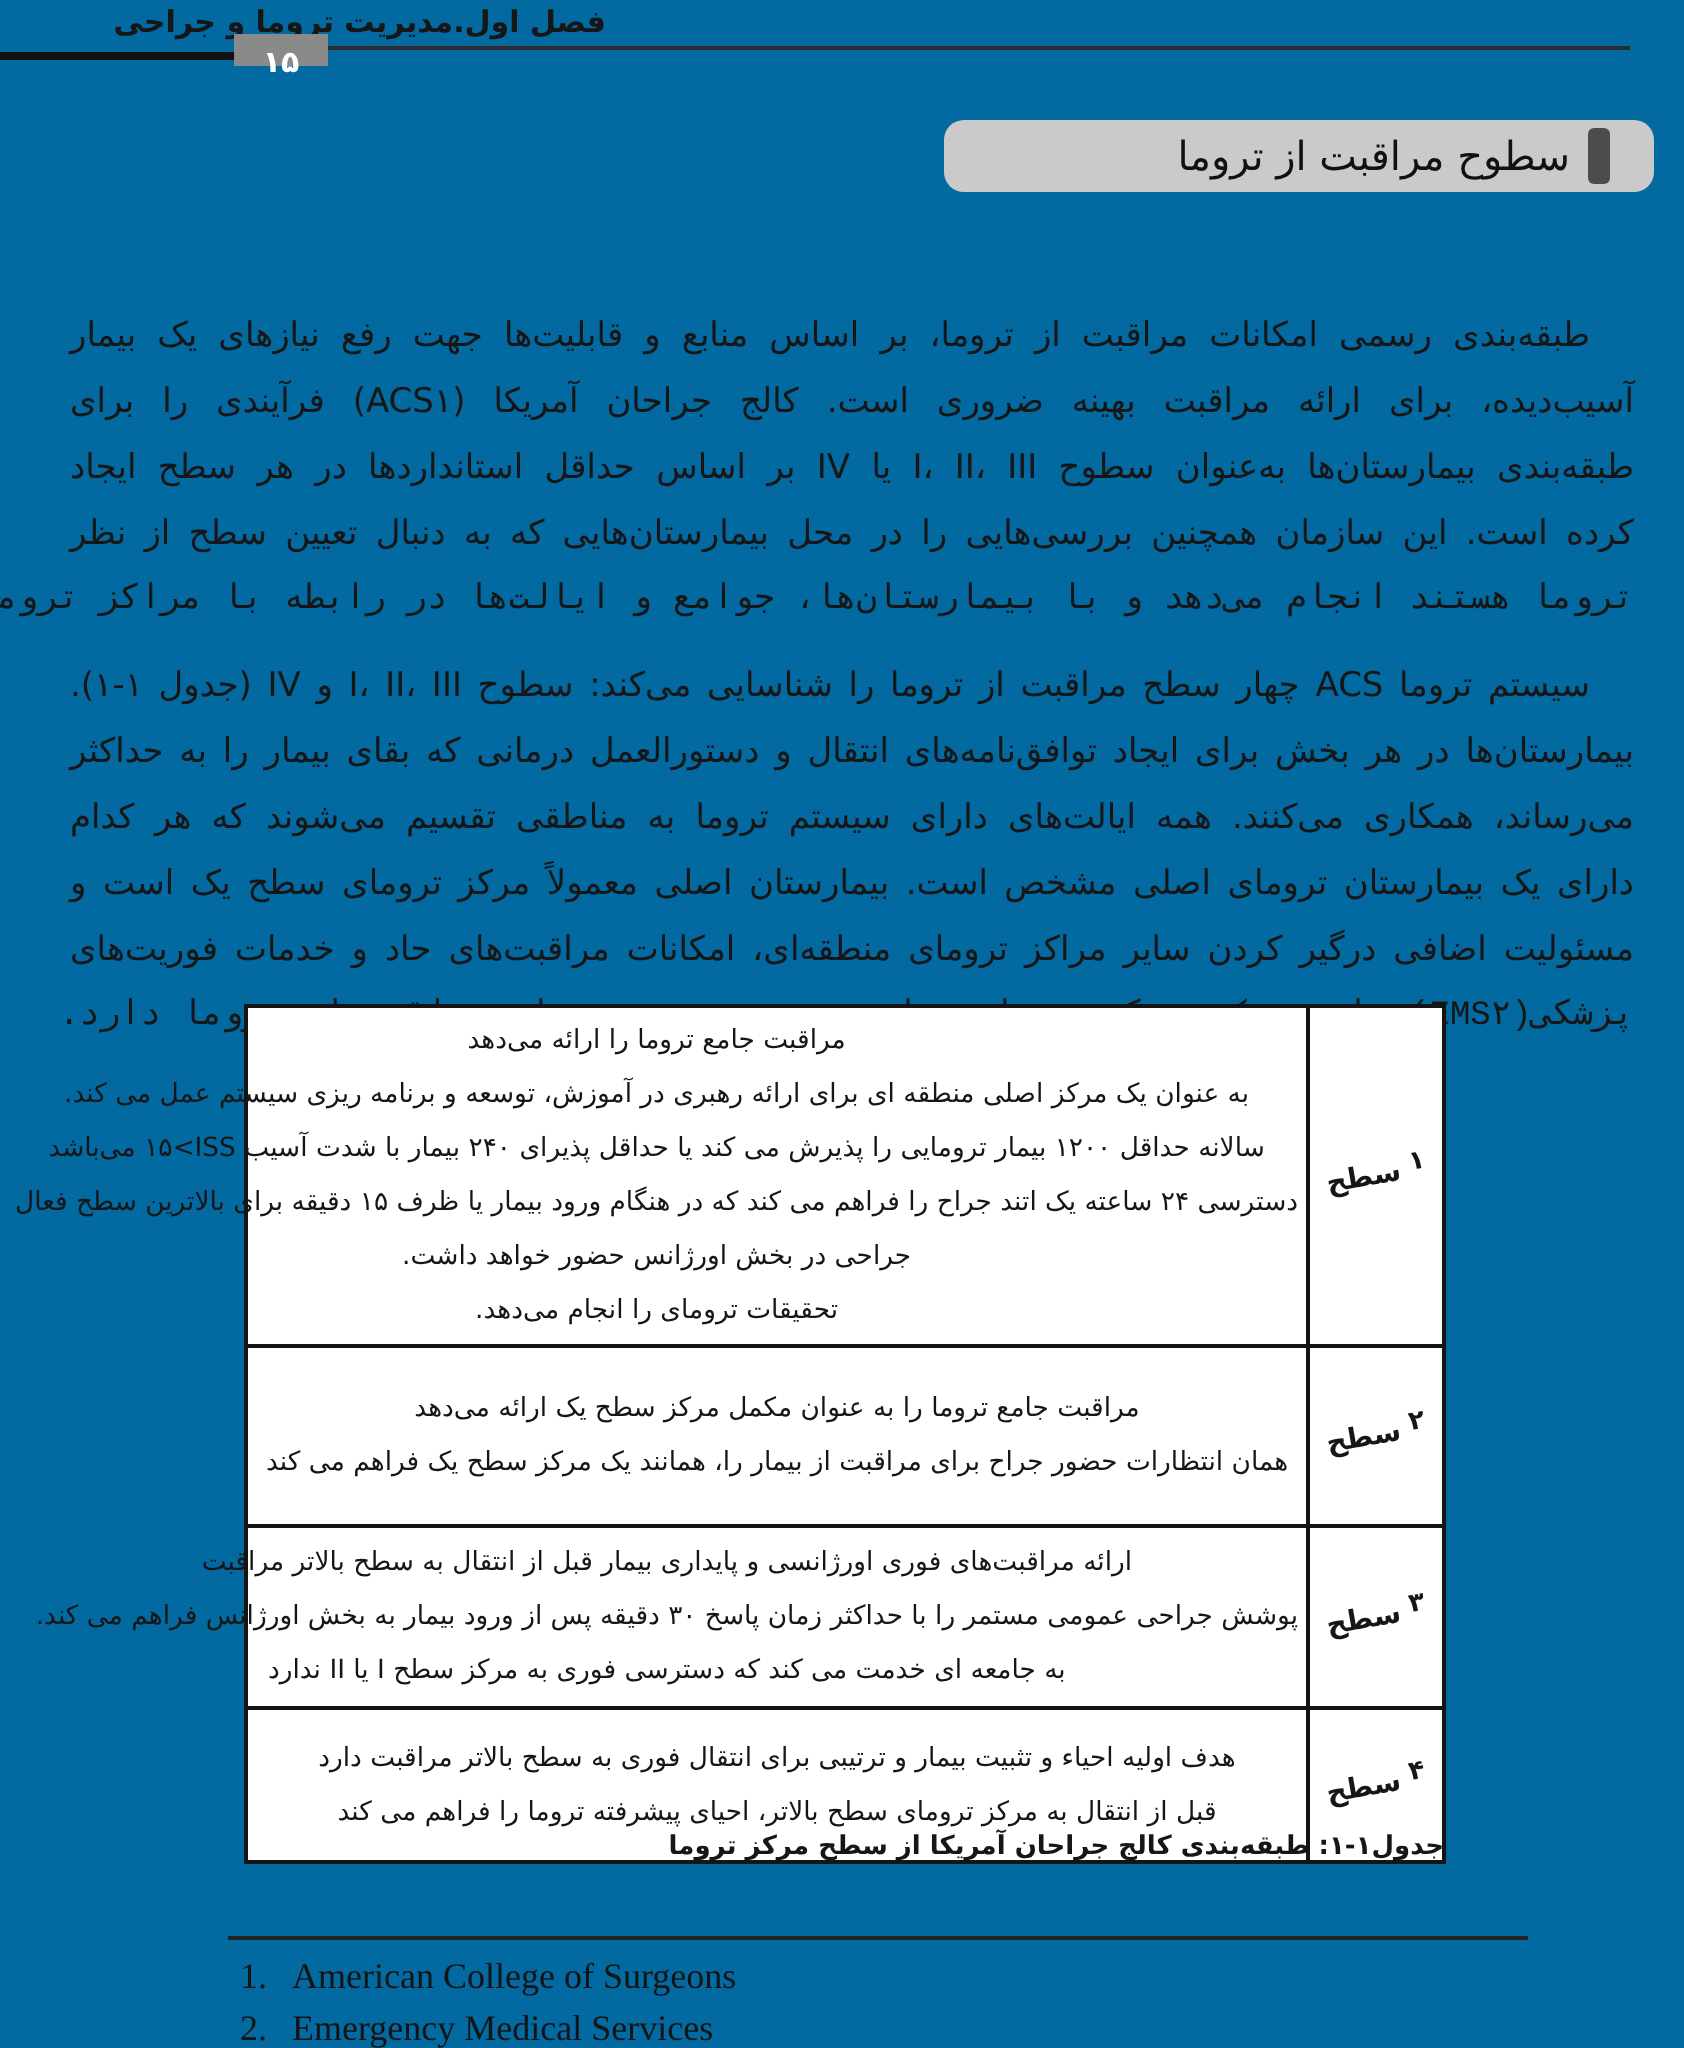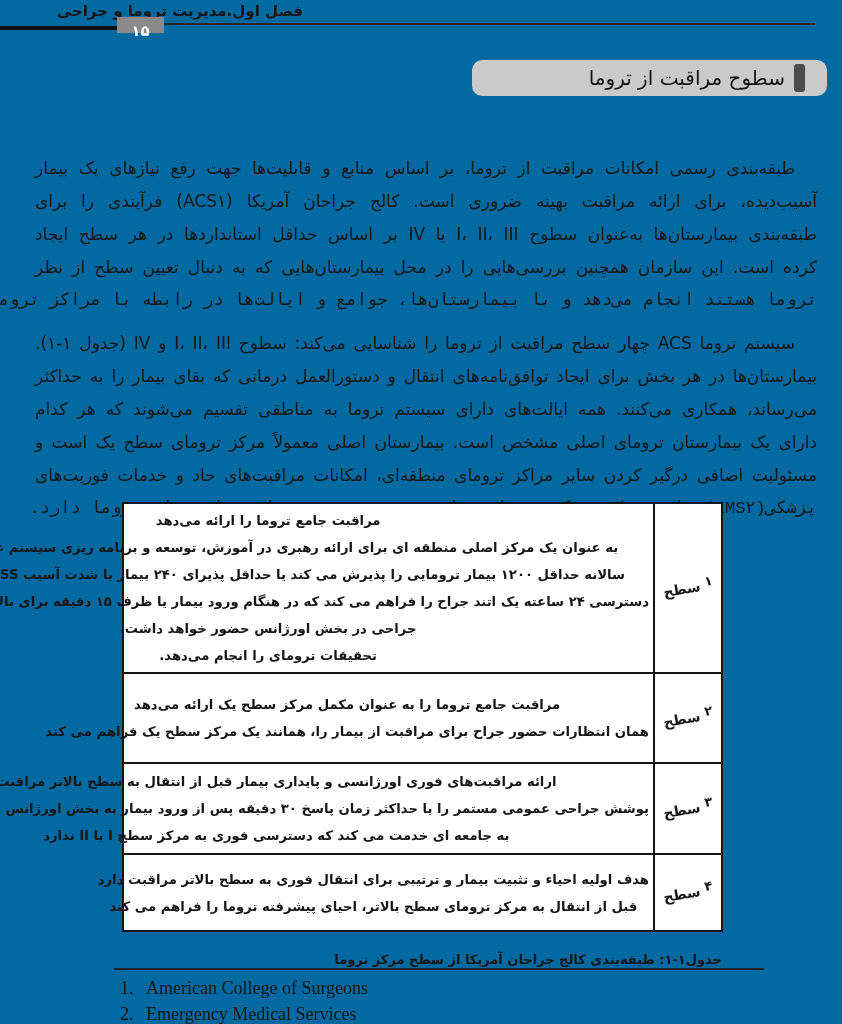--- a/index.html
+++ b/index.html
@@ -36,23 +36,23 @@
   .trow{display:flex;}
   .trow + .trow{border-top:2px solid #151515;}
   .row-1 .cell{height:168px;} .row-2 .cell{height:88px;}
   .row-3 .cell{height:89px;}  .row-4 .cell{height:75px;}
   .label-cell{width:66px;flex:0 0 66px;border-left:2px solid #151515;display:flex;
               align-items:center;justify-content:center;}
   .lvl-label{transform:rotate(-10deg);font-size:14px;font-weight:700;white-space:nowrap;}
   .lvl-num{position:relative;top:-4px;font-size:13px;}
   .content-cell{flex:1 1 auto;display:flex;flex-direction:column;justify-content:center;
                 align-items:center;padding:2px 4px;box-sizing:border-box;}
-  .tline{font-size:13.2px;font-weight:700;line-height:27px;text-align:center;white-space:nowrap;}
+  .tline{font-size:13.2px;font-weight:400;line-height:27px;text-align:center;white-space:nowrap;}
 
-  .tbl-caption{position:absolute;right:120px;top:916px;font-size:13px;font-weight:600;white-space:nowrap;margin-top:36px;}
+  .tbl-caption{position:absolute;right:120px;top:916px;font-size:13px;font-weight:600;white-space:nowrap;}
 
   
   .fn-rule{position:absolute;left:114px;top:968px;width:650px;height:2px;background:#222;}
   .footnotes{position:absolute;left:120px;top:975px;direction:ltr;text-align:left;
              font-family:"Liberation Serif",serif;font-size:18px;color:#141414;}
   .fn-item{line-height:26px;white-space:nowrap;}
   .fn-num{display:inline-block;min-width:26px;}
 </style>
 </head>
 <body>

